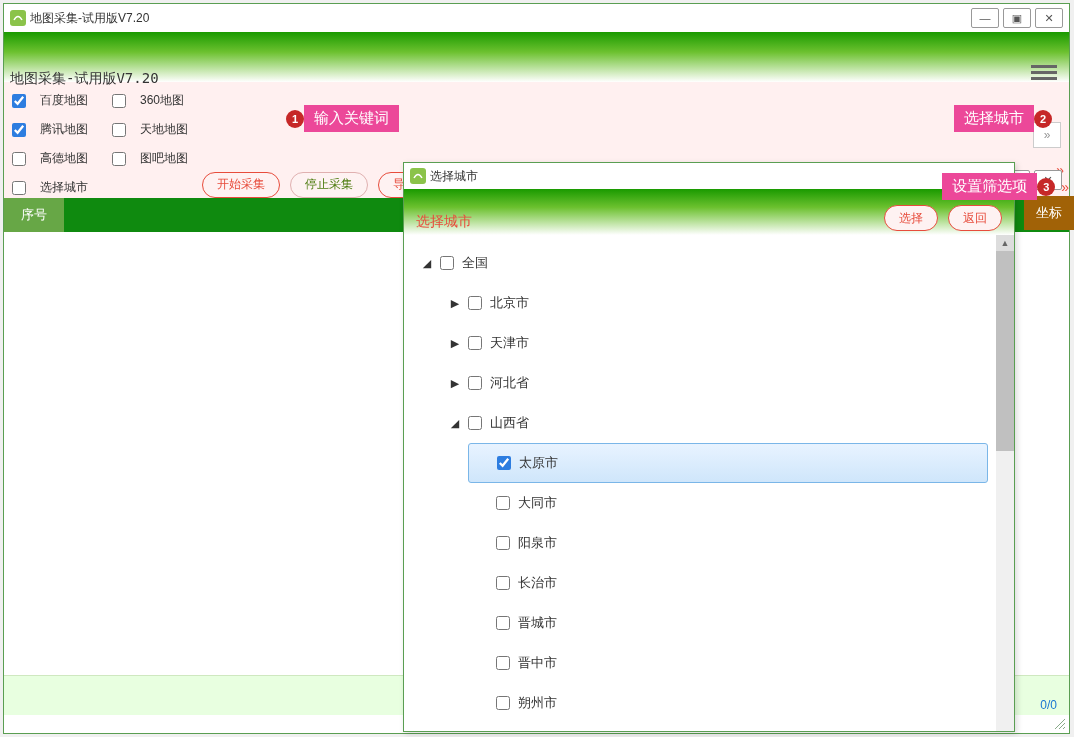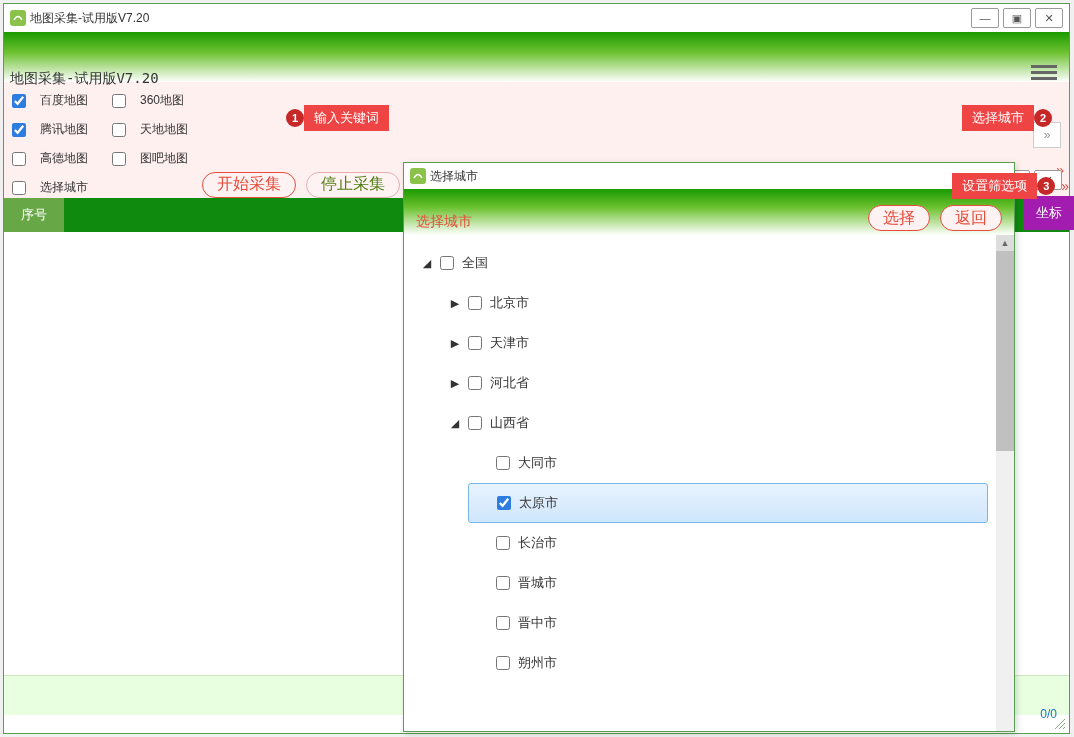--- a/index.html
+++ b/index.html
@@ -20,39 +20,39 @@
 .filters-row { height: 116px; background: #fff0f0; padding: 4px 8px 0 8px; display: flex; }
 .left-checks { width: 190px; display: grid; grid-template-columns: 1fr 1fr; gap: 8px 10px; padding-top: 4px; }
 .ck { display: flex; align-items: center; gap: 14px; font-size: 12px; color: #333; cursor: pointer; white-space: nowrap; }
 .ck input { width:14px; height:14px; accent-color: #2d7de0; }
 
 .right-inputs { flex: 1; position: relative; }
 .kw-input { position: absolute; left: 0; top: 2px; right: 0; height: 30px; border: 1px solid #ccc; background: #fff; padding: 0 8px; font-size: 13px; color: #333; }
 .city-input { position: absolute; left: 0; top: 36px; right: 30px; height: 26px; border: 1px solid #ccc; background: #fff; padding: 0 8px; font-size: 13px; color: #888; }
 .city-dd-btn { position: absolute; right: 0; top: 36px; width: 28px; height: 26px; border: 1px solid #ccc; background: #fff; display: flex; align-items: center; justify-content: center; font-size: 12px; color: #999; cursor: pointer; }
 .action-row { position: absolute; left: 0; top: 70px; right: 0; height: 28px; display: flex; gap: 10px; align-items: center; }
-.pill { height: 26px; padding: 0 14px; border: 1px solid #e74c3c; border-radius: 13px; background: #fef2f2; color: #e74c3c; font-size: 16px; cursor: pointer; display: flex; align-items: center; margin-top: 29px; }
+.pill { height: 26px; padding: 0 14px; border: 1px solid #e74c3c; border-radius: 13px; background: #fef2f2; color: #e74c3c; font-size: 12px; cursor: pointer; display: flex; align-items: center; margin-top: 29px; }
 .pill.disabled { color: #4d7c0f; border-color: #e0b0b0; }
 .action-row .sp { flex:1; }
 .dbl-r { color: #e74c3c; font-size: 14px; letter-spacing: -3px; cursor:pointer; margin-left: 6px; }
 
 .table-head { height: 34px; display: flex; }
 .th { display:flex; align-items:center; justify-content:center; font-size:13px; color:#fff; }
 .th.a { width: 60px; background:#67a746; }
 .th.b { width: 180px; background:#9ac656; }
 .th.c { flex:1; background:#0f8a0f; }
 
 .table-body { position:absolute; left:0; right:0; top: 230px; bottom: 62px; background:#fff; }
 
 .footer { position:absolute; left:0; right:0; bottom:18px; height:40px; background:#e8ffe0; border-top:1px solid #cfe8c0; }
-.footer-page { position:absolute; right:12px; bottom:12px; font-size:12px; color:#1976d2; }
+.footer-page { position:absolute; right:12px; bottom:21px; font-size:12px; color:#1976d2; }
 .resize-grip { position:absolute; right:2px; bottom:2px; width:14px; height:14px; }
 
 .badge { width:18px; height:18px; border-radius:50%; background:#c62828; color:#fff; font-size:11px; font-weight:bold; display:flex; align-items:center; justify-content:center; }
-.tooltip { background:#ef4444; color:#fff; font-size:13px; padding:4px 10px; white-space:nowrap; }
+.tooltip { background:#ec4899; color:#fff; font-size:15px; padding:4px 10px; white-space:nowrap; }
 .ann { position:absolute; display:flex; align-items:center; z-index: 30; }
 .ann.rev { flex-direction: row-reverse; }
 
 .popup { position:absolute; left:403px; top:162px; width:612px; height:570px; background:#fff; border:1px solid #5a9e52; z-index:20; display:flex; flex-direction:column; box-shadow: 2px 2px 6px rgba(0,0,0,0.15); }
 .popup-titlebar { height:26px; display:flex; align-items:center; padding:0 6px; font-size:12px; color:#333; background:#fff; }
 .popup-titlebar .sp { flex:1; }
 .popup-header { height:46px; background:linear-gradient(#1a9a00,#6cc12f 40%,#ffffff); position:relative; display:flex; align-items:flex-end; padding: 0 12px 4px 12px; }
 .popup-header .title { color:#e74c3c; font-size:14px; }
 .popup-header .sp { flex:1; }
 .popup-body { flex:1; overflow:auto; padding: 8px 4px; font-size:13px; color:#333; position:relative; }
@@ -61,21 +61,21 @@
 .popup-scroll .thumb { position:absolute; top:16px; width:100%; height:200px; background:#c0c0c0; }
 
 .tree { padding-left: 4px; padding-right: 22px; }
 .tree-row { display:flex; align-items:center; height:40px; cursor:pointer; padding-left: 8px; }
 .tree-exp { width:14px; text-align:center; color:#333; font-size:11px; margin-right:6px; }
 .tree-ck { width:14px; height:14px; margin-right:8px; accent-color:#2d7de0; }
 .tree-row.selected { background:linear-gradient(#e8f3ff,#cfe6fb); border:1px solid #7ab6e8; border-radius:3px; }
 .ind-1 { margin-left: 28px; }
 .ind-2 { margin-left: 56px; }
 
-.obscured-th { position:absolute; right:0; top:196px; width:50px; height:34px; background:#a21caf; color:#fff; display:flex; align-items:center; justify-content:center; font-size:13px; z-index:15; }
+.obscured-th { position:absolute; right:0; top:196px; width:50px; height:34px; background:#a16207; color:#fff; display:flex; align-items:center; justify-content:center; font-size:13px; z-index:15; }
 .obscured-winbtns { position:absolute; right:12px; top:170px; display:flex; z-index:15; }
 </style>
 </head>
 <body>
 
 <div class="main-window">
   <div class="main-titlebar">
     <svg class="logo-icon" viewBox="0 0 16 16">
         <rect width="16" height="16" rx="3" fill="#8bc34a"></rect>
         <path d="M4 10 Q8 3 12 10" stroke="#fff" stroke-width="1.5" fill="none"></path>
@@ -197,29 +197,34 @@
       <div class="tree-row ind-1">
         <span class="tree-exp">▶</span>
         <input type="checkbox" class="tree-ck" style="">
         <span>河北省</span>
       </div>
       <div class="tree-row ind-1">
         <span class="tree-exp">◢</span>
         <input type="checkbox" class="tree-ck" style="">
         <span>山西省</span>
       </div>
-      <div class="tree-row ind-2">
-        <span class="tree-exp"></span>
-        <input type="checkbox" class="tree-ck" style="">
-        <span>大同市</span>
-      </div>
       <div class="tree-row ind-2 selected">
         <span class="tree-exp"></span>
         <input type="checkbox" class="tree-ck" checked="" style="">
         <span>太原市</span>
+      </div>
+      <div class="tree-row ind-2">
+        <span class="tree-exp"></span>
+        <input type="checkbox" class="tree-ck" style="">
+        <span>大同市</span>
+      </div>
+      <div class="tree-row ind-2">
+        <span class="tree-exp"></span>
+        <input type="checkbox" class="tree-ck" style="">
+        <span>阳泉市</span>
       </div>
       <div class="tree-row ind-2">
         <span class="tree-exp"></span>
         <input type="checkbox" class="tree-ck" style="">
         <span>长治市</span>
       </div>
       <div class="tree-row ind-2">
         <span class="tree-exp"></span>
         <input type="checkbox" class="tree-ck" style="">
         <span>晋城市</span>

